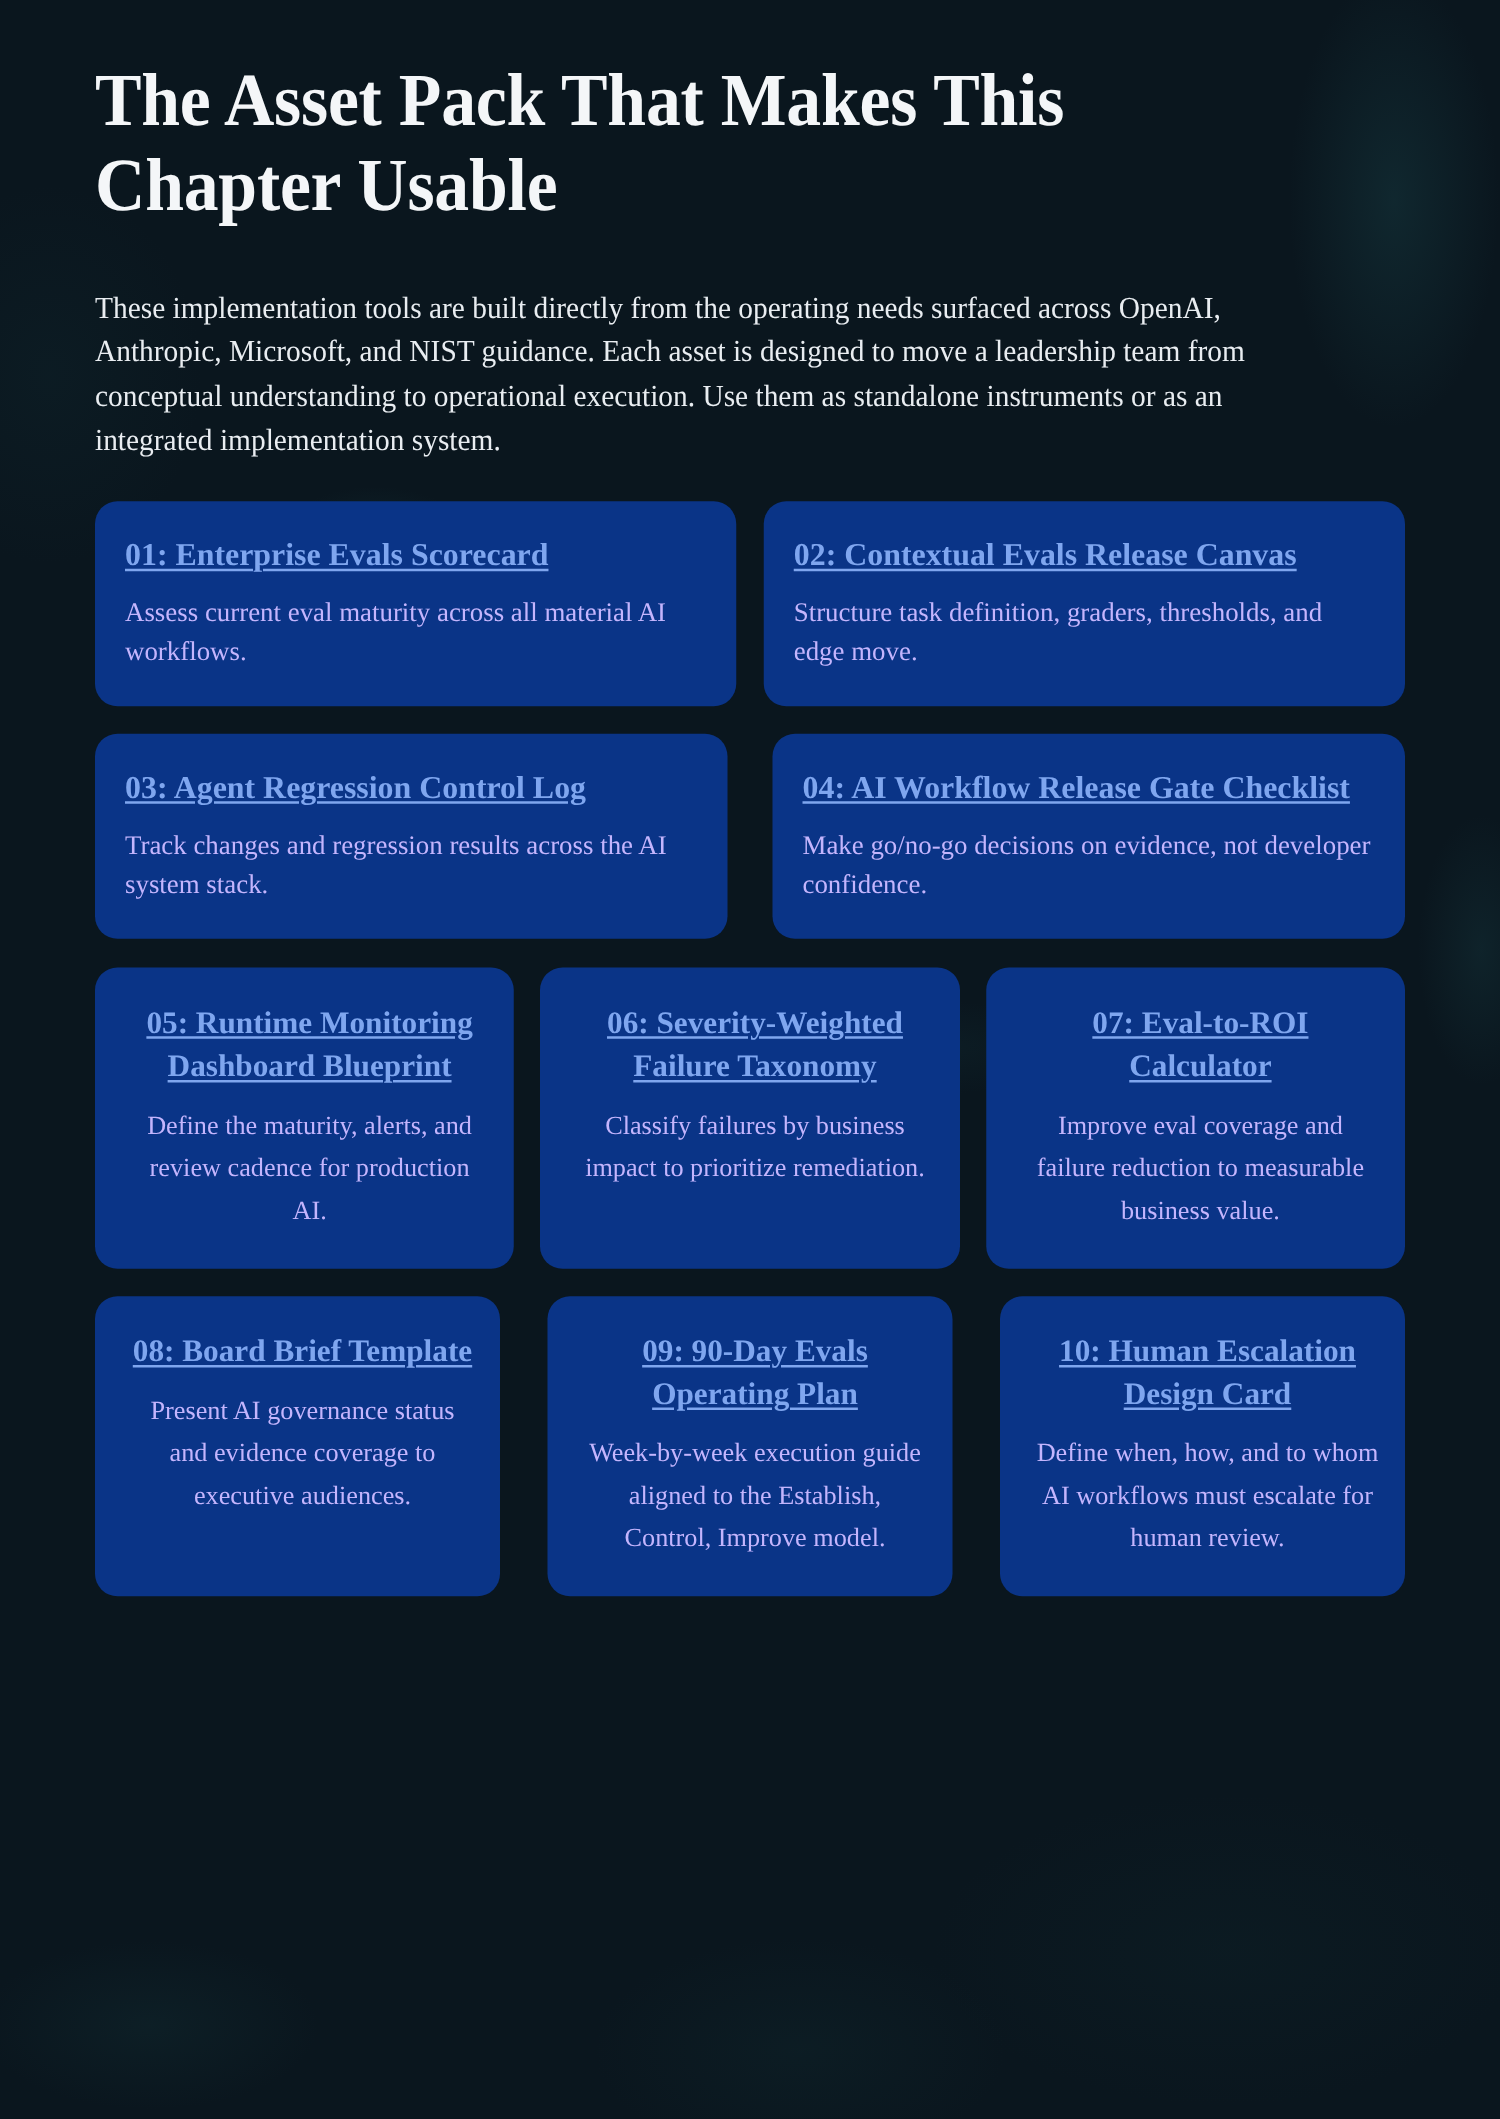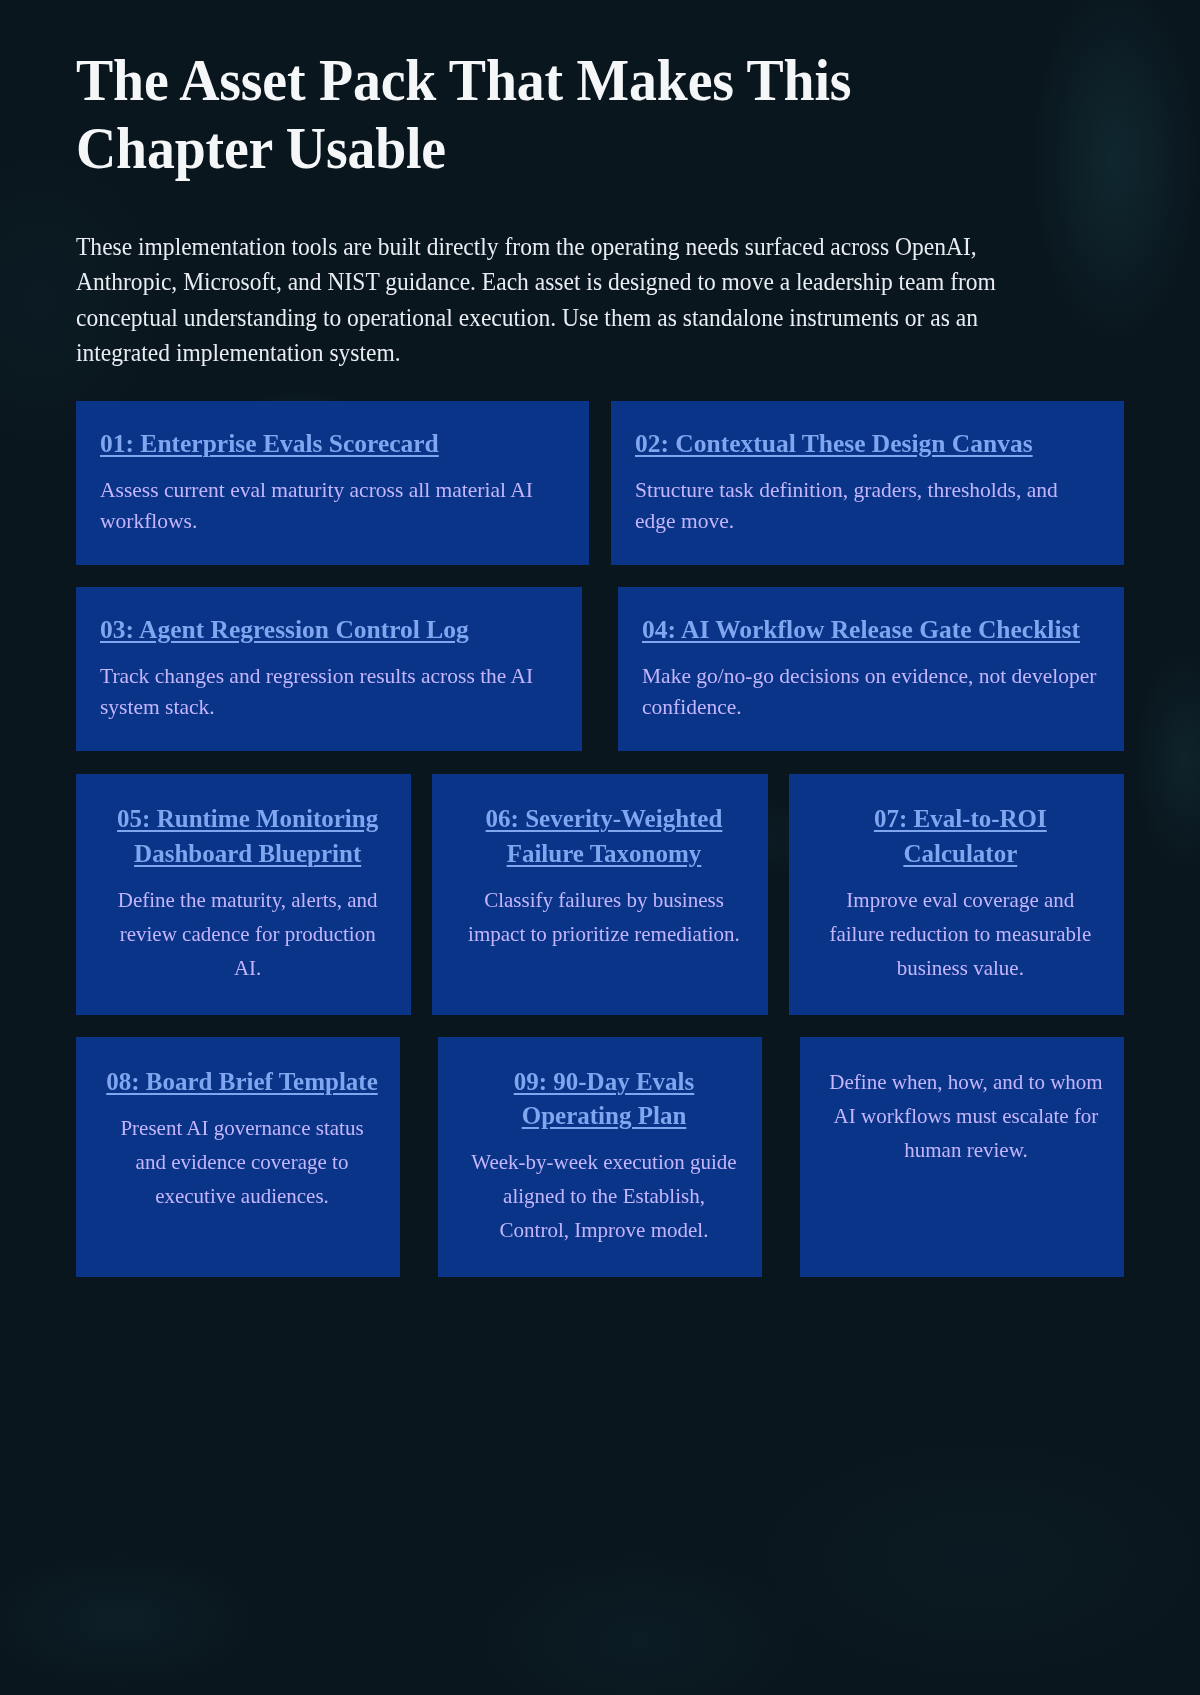--- a/index.html
+++ b/index.html
@@ -77,21 +77,21 @@
   .grid.three-col {
     grid-template-columns: repeat(3, 1fr);
     gap: 21px;
   }
   .grid.two-col + .grid.two-col { margin-top: 22px; gap: 36px; }
   .grid.two-col + .grid.three-col { margin-top: 23px; }
   .grid.three-col + .grid.three-col { margin-top: 22px; gap: 38px; }
 
   .card {
     background-color: #0a3487;
-    border-radius: 0;
+    border-radius: 18px;
     padding: 26px 24px 28px 24px;
     box-sizing: border-box;
     min-height: 100px;
   }
   .card.align-left  { text-align: left; }
   .card.align-center{ text-align: center; }
 
   .card-title {
     display: inline;
     font-family: "Liberation Serif", "DejaVu Serif", serif;
@@ -142,21 +142,21 @@
 
   <p class="intro">These implementation tools are built directly from the operating needs surfaced across OpenAI, Anthropic, Microsoft, and NIST guidance. Each asset is designed to move a leadership team from conceptual understanding to operational execution. Use them as standalone instruments or as an integrated implementation system.</p>
 
   <div id="card-grids">
       <div class="grid two-col">
         <div class="card align-left">
           <div class="card-title-wrap"><a class="card-title">01: Enterprise Evals Scorecard</a></div>
           <p class="card-desc">Assess current eval maturity across all material AI workflows.</p>
         </div>
         <div class="card align-left">
-          <div class="card-title-wrap"><a class="card-title">02: Contextual These Design Canvas</a></div>
+          <div class="card-title-wrap"><a class="card-title">02: Contextual Evals Release Canvas</a></div>
           <p class="card-desc">Structure task definition, graders, thresholds, and edge move.</p>
         </div>
       </div>
       <div class="grid two-col">
         <div class="card align-left">
           <div class="card-title-wrap"><a class="card-title">03: Agent Regression Control Log</a></div>
           <p class="card-desc">Track changes and regression results across the AI system stack.</p>
         </div>
         <div class="card align-left">
           <div class="card-title-wrap"><a class="card-title">04: AI Workflow Release Gate Checklist</a></div>
@@ -180,18 +180,19 @@
       <div class="grid three-col">
         <div class="card align-center">
           <div class="card-title-wrap"><a class="card-title">08: Board Brief Template</a></div>
           <p class="card-desc">Present AI governance status and evidence coverage to executive audiences.</p>
         </div>
         <div class="card align-center">
           <div class="card-title-wrap"><a class="card-title">09: 90-Day Evals Operating Plan</a></div>
           <p class="card-desc">Week-by-week execution guide aligned to the Establish, Control, Improve model.</p>
         </div>
         <div class="card align-center">
+          <div class="card-title-wrap"><a class="card-title">10: Human Escalation Design Card</a></div>
           <p class="card-desc">Define when, how, and to whom AI workflows must escalate for human review.</p>
         </div>
       </div>
     </div>
 
 </div>
 
 </body></html>

